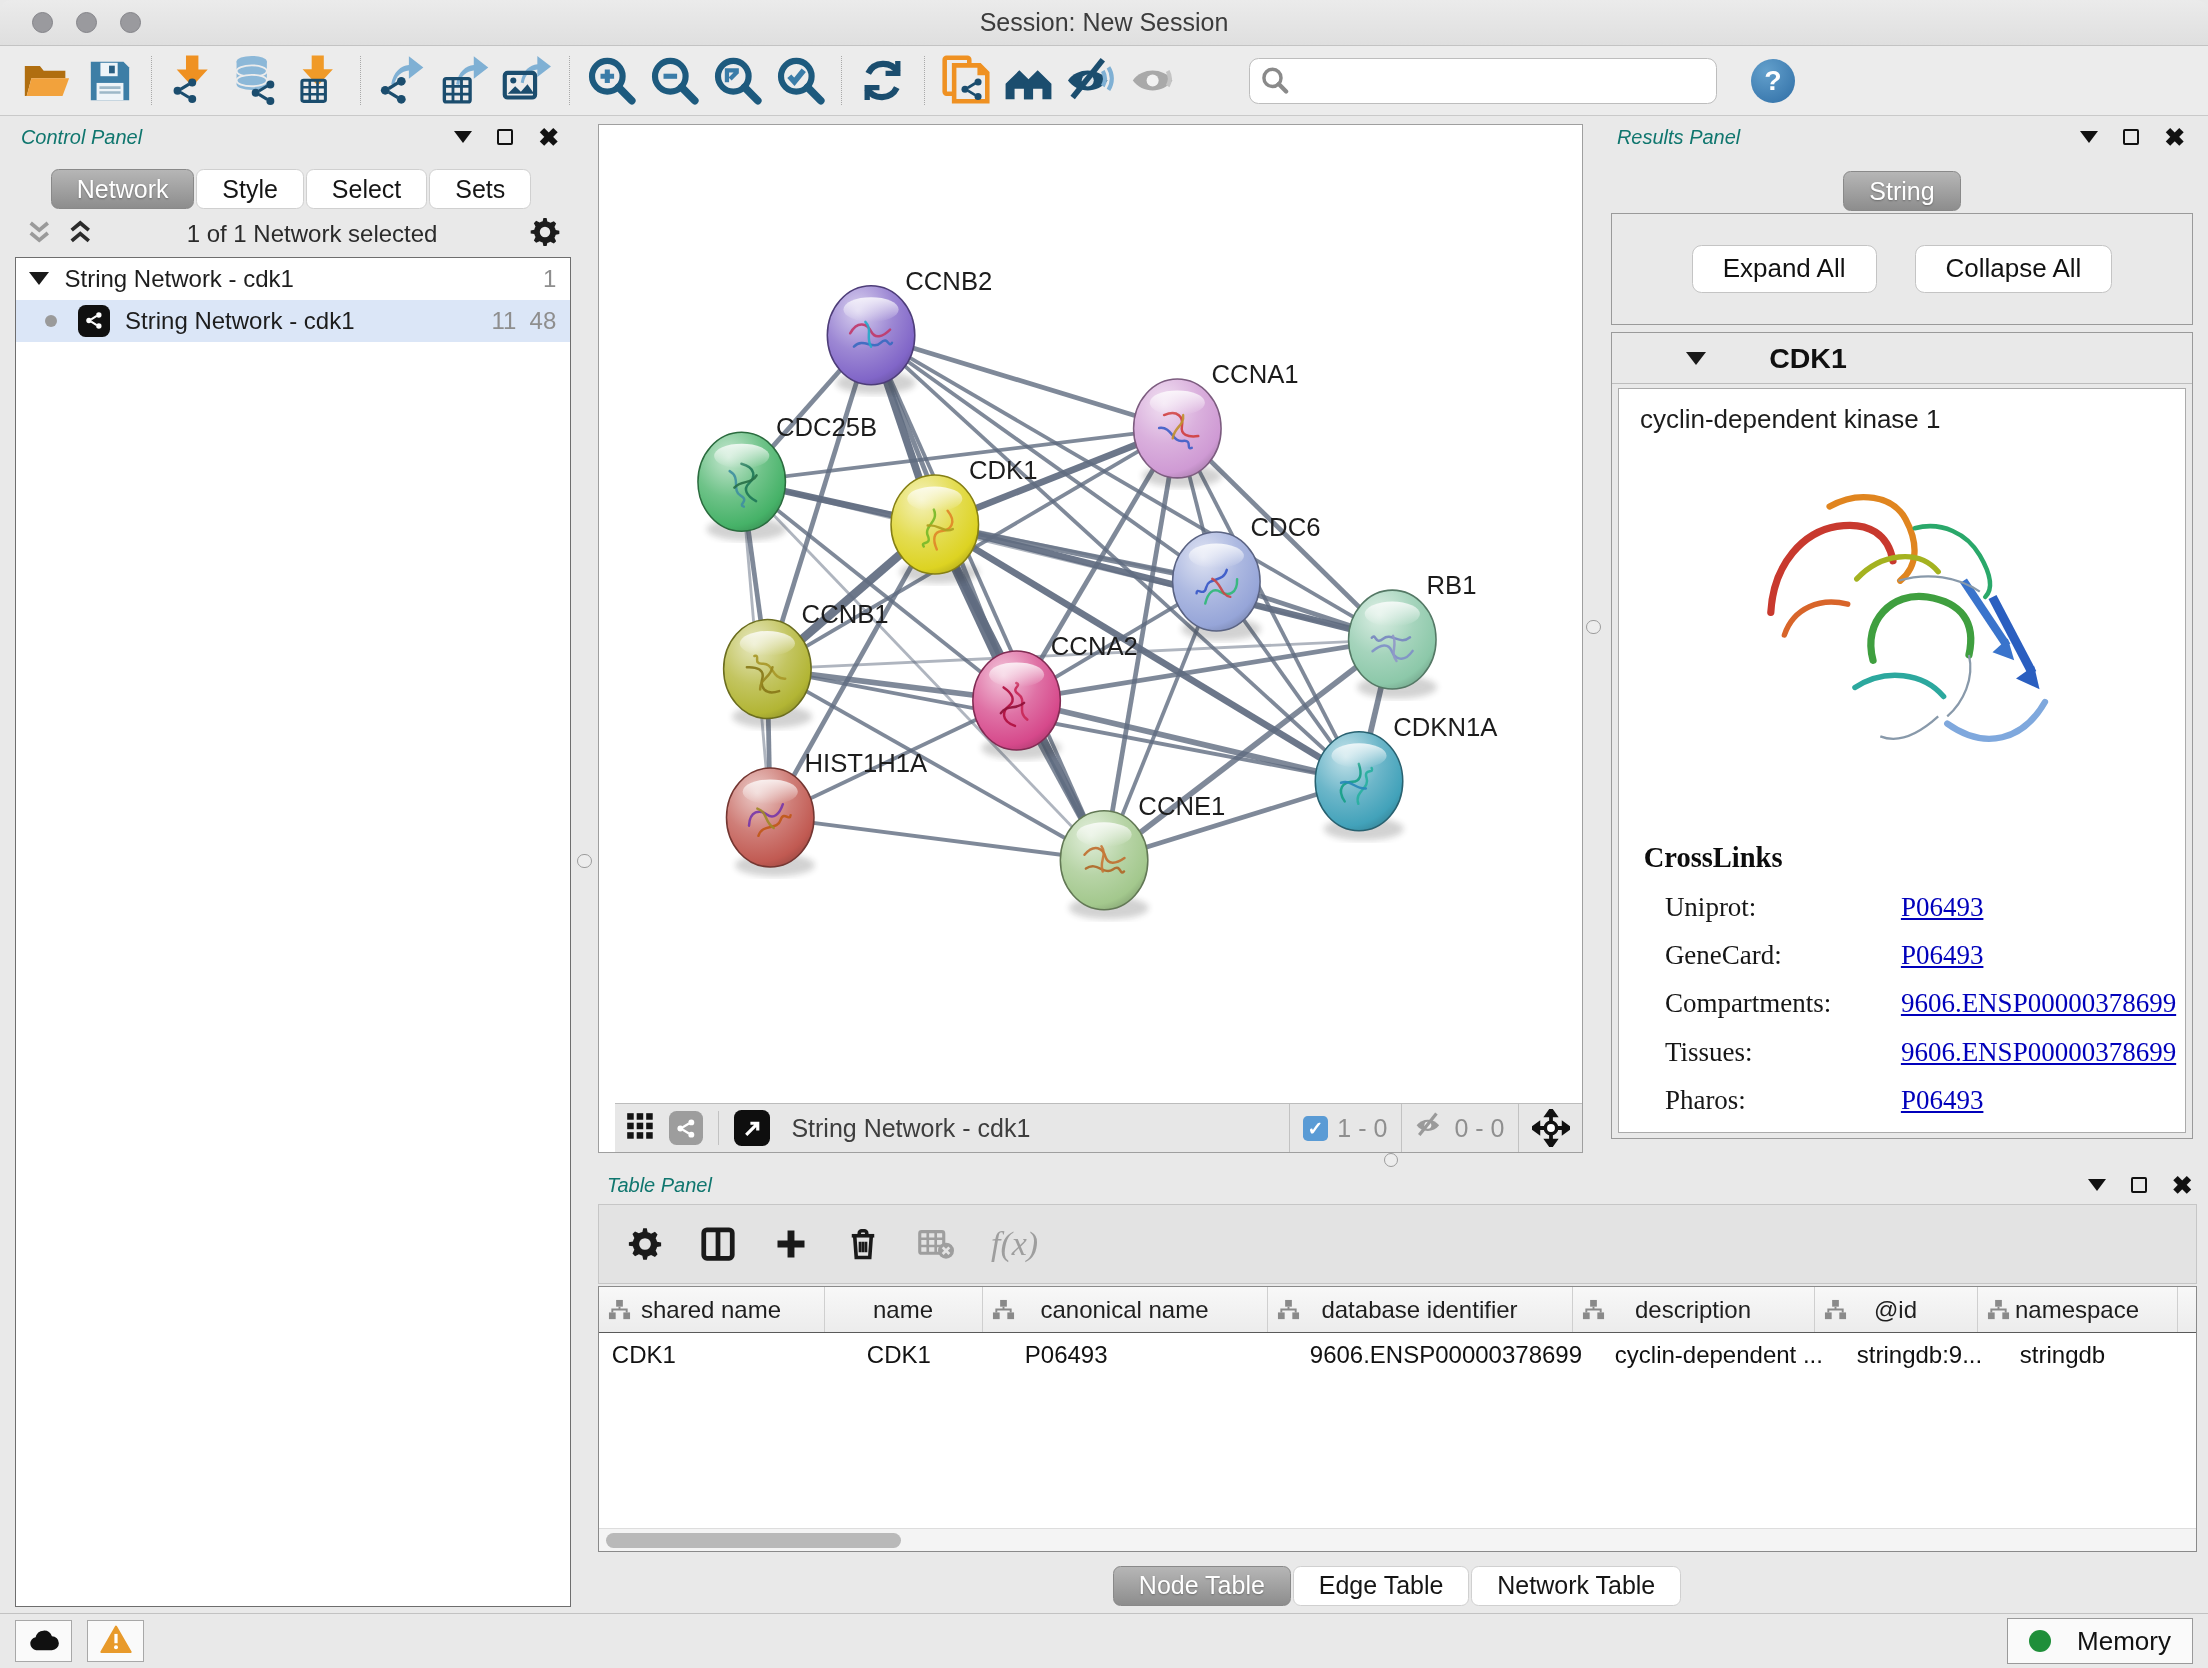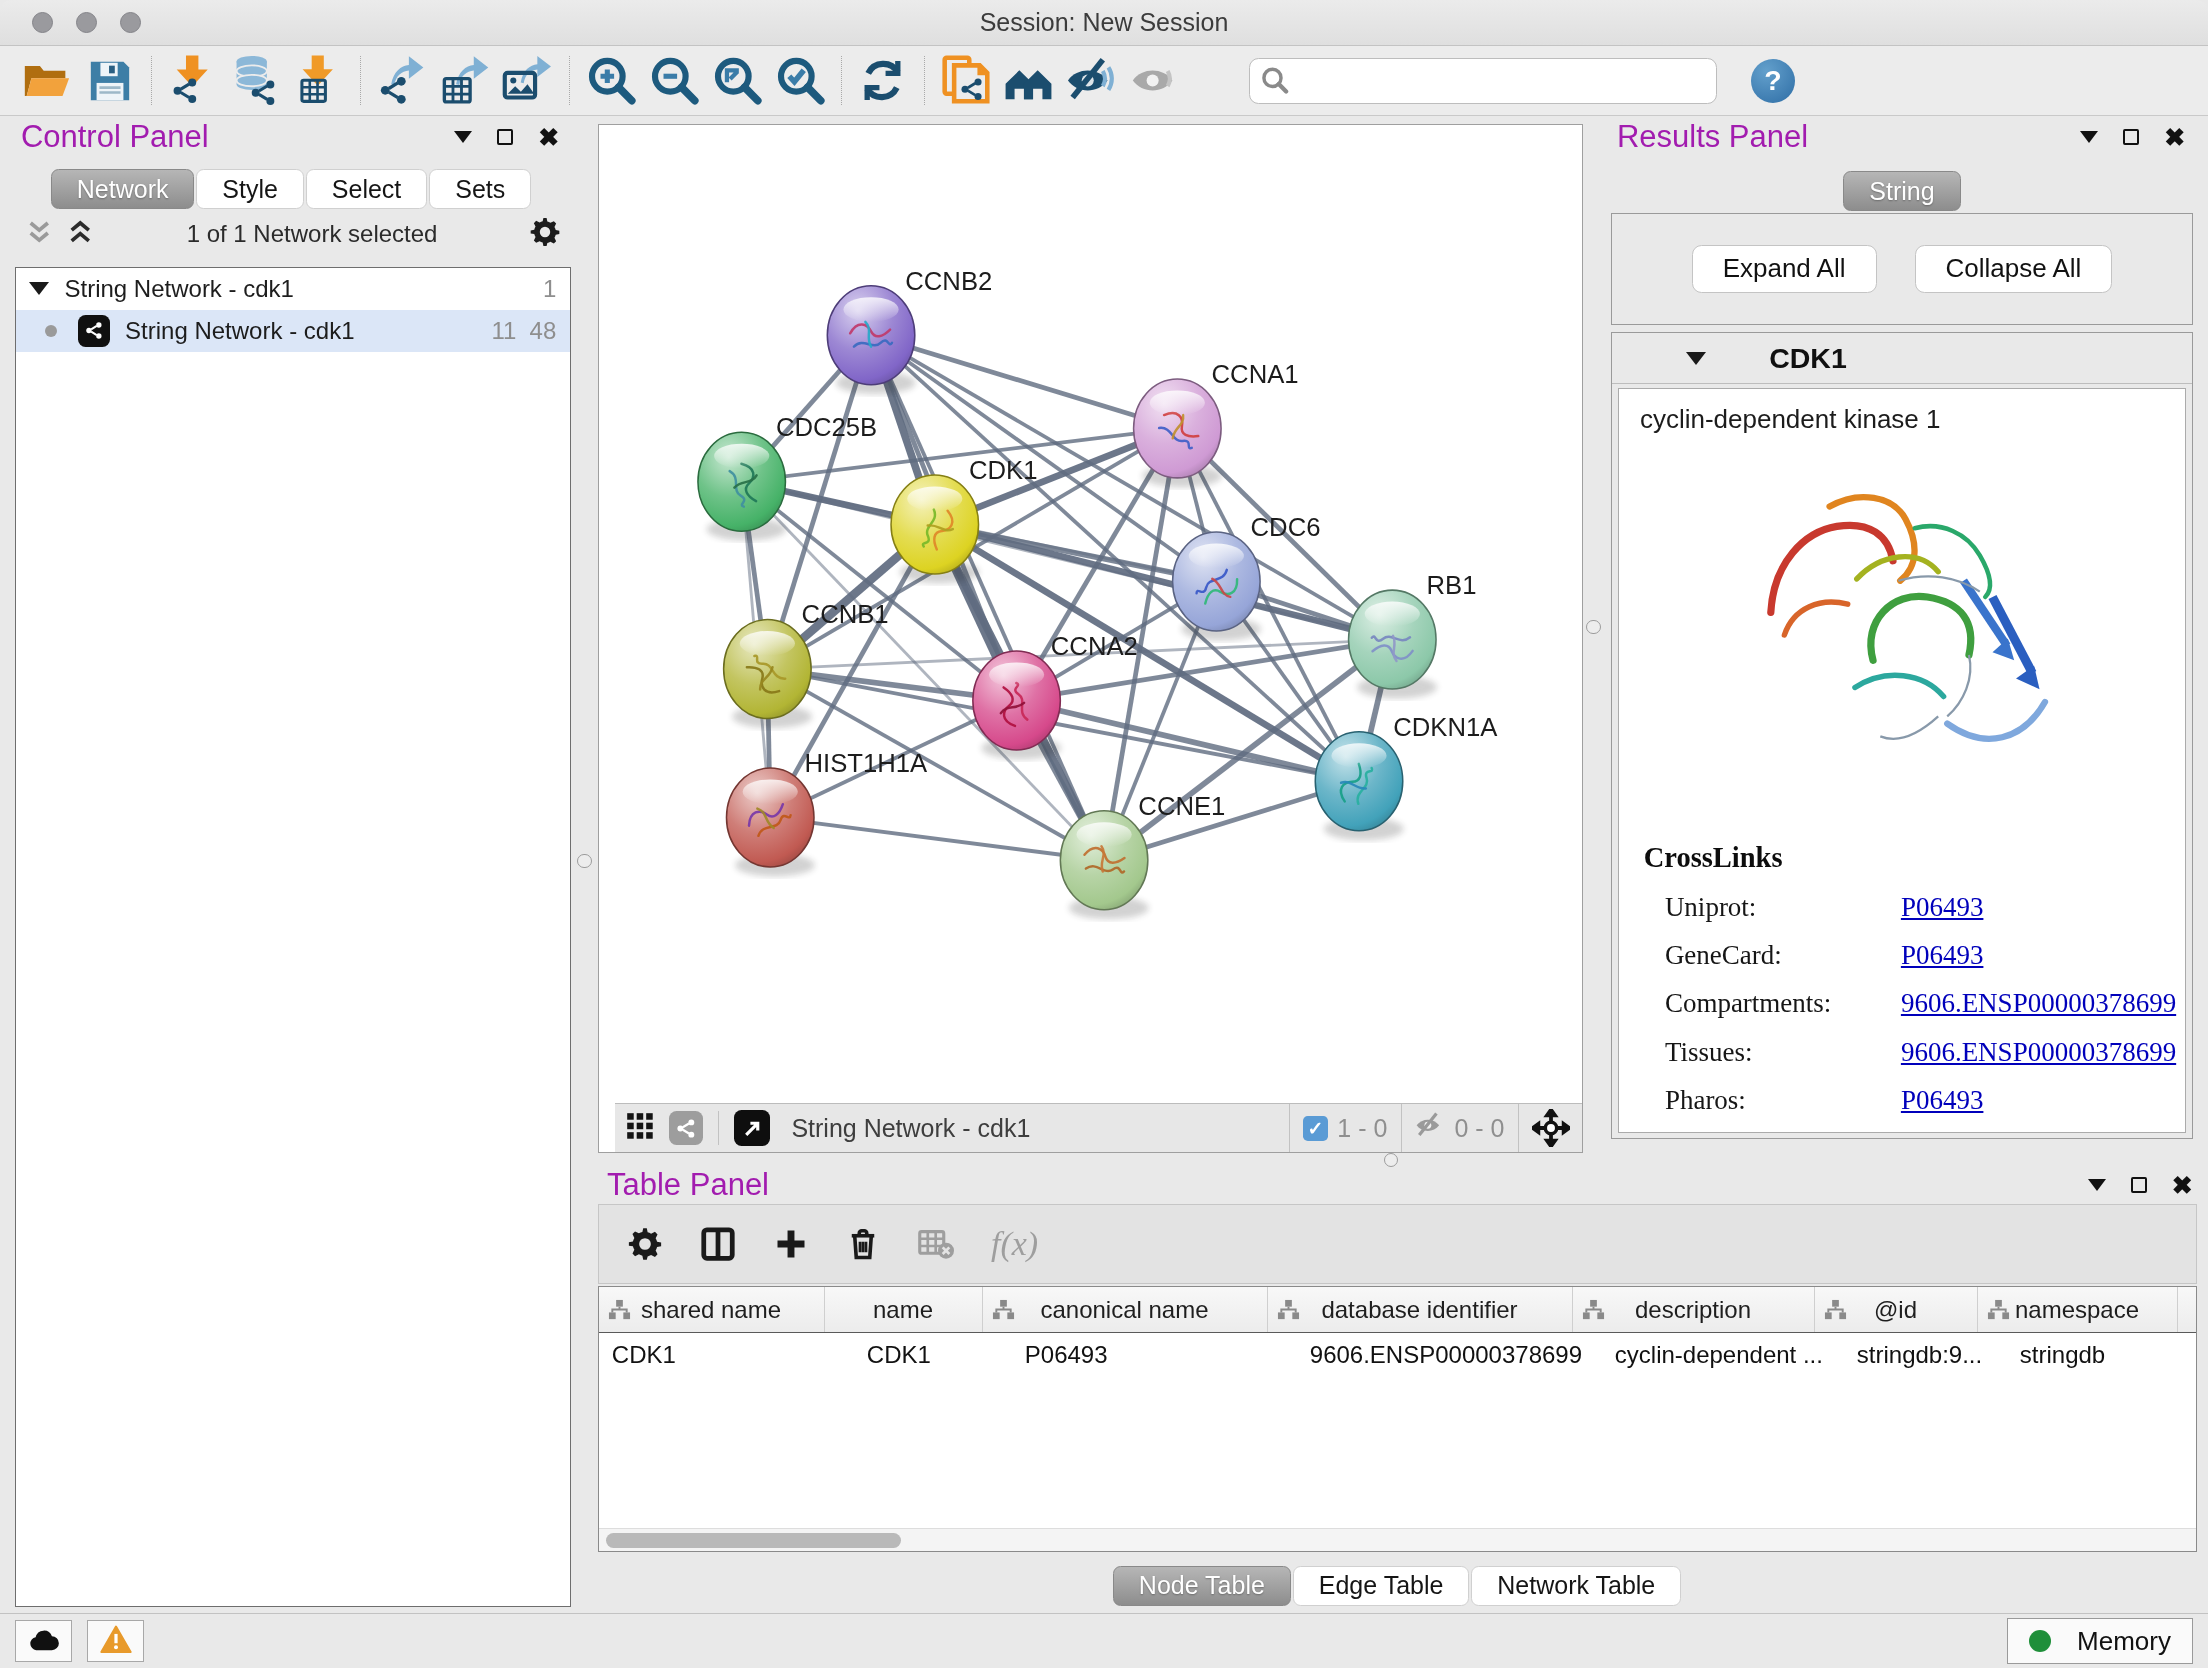--- a/index.html
+++ b/index.html
@@ -25,35 +25,35 @@
   .search-input{width:468px;height:46px;border:1.9px solid #bdbdbd;border-radius:9.5px;background:#fff;
     padding:0 11.4px 0 46px;font-size:23px;color:#333;outline:none;}
   .search-mag{position:absolute;left:11.4px;top:8.6px;color:#8a8a8a;}
   .help-btn{margin-left:34px;width:44px;height:44px;border-radius:50%;flex:0 0 auto;
     background:radial-gradient(circle at 35% 28%,#63a0cc,#2e6da5);color:#fff;font-size:28.5px;font-weight:bold;
     display:flex;align-items:center;justify-content:center;}
 
   
   .main{flex:1;display:flex;min-height:0;padding-left:9.5px;}
   .panel-header{height:42px;display:flex;align-items:center;padding:0 13.3px 0 11.4px;}
-  .panel-title{font-size:31px;color:#a21caf;flex:1;}
+  .panel-title{font-size:20px;color:#0f766e;flex:1;font-style:italic;}
   .win-ctls{display:flex;align-items:center;gap:25px;}
   .wc-min{width:0;height:0;border-left:9.5px solid transparent;border-right:9.5px solid transparent;border-top:12.4px solid #111;}
   .wc-float{width:16px;height:16px;border:2.4px solid #111;border-radius:1.9px;}
   .wc-close{font-size:25px;font-weight:bold;color:#111;line-height:1;}
 
   .tabrow{display:flex;justify-content:center;align-items:flex-end;gap:1.9px;}
   .tab{height:40px;padding:0 25px;background:#fff;border:1px solid #d0d0d0;border-radius:7.6px;
     font-size:25px;color:#151515;display:flex;align-items:center;}
   .tab.selected{background:linear-gradient(#b6b6b6,#8d8d8d);color:#fff;border-color:#898989;text-shadow:0 1px 1.9px rgba(0,0,0,.3);text-align:center;}
 
   
   .control-panel{width:563px;flex:0 0 563px;display:flex;flex-direction:column;}
   .cp-tabs{height:51px;flex:0 0 51px;}
-  .cp-inner{flex:1;display:flex;flex-direction:column;margin:1.9px 1.9px 5.7px 5.7px;min-height:0;gap:10px;}
+  .cp-inner{flex:1;display:flex;flex-direction:column;margin:1.9px 1.9px 5.7px 5.7px;min-height:0;}
   .cp-toolbar{height:46px;display:flex;align-items:center;padding:0 9.5px;}
   .cp-status{flex:1;text-align:center;font-size:24px;color:#2b2b2b;}
   .tree-box{flex:1;background:#fff;border:1.9px solid #6e6e6e;display:flex;flex-direction:column;min-height:0;}
   .tree-row{height:42px;display:flex;align-items:center;padding:0 13.3px;font-size:24px;color:#1d1d1d;}
   .tree-row .count{color:#8e8e8e;margin-left:13.3px;}
   .tree-row.child{background:#dbe6f7;padding-left:28.5px;}
   .disc{width:0;height:0;border-left:10.5px solid transparent;border-right:10.5px solid transparent;border-top:13.3px solid #1a1a1a;margin-right:15px;}
   .dot-ind{width:12.4px;height:12.4px;border-radius:50%;background:#9a9a9a;margin-right:21px;}
   .share-badge{width:32px;height:32px;border-radius:7.6px;background:#101010;color:#fff;display:flex;align-items:center;justify-content:center;margin-right:15px;}
   .tree-label{flex:1;}

